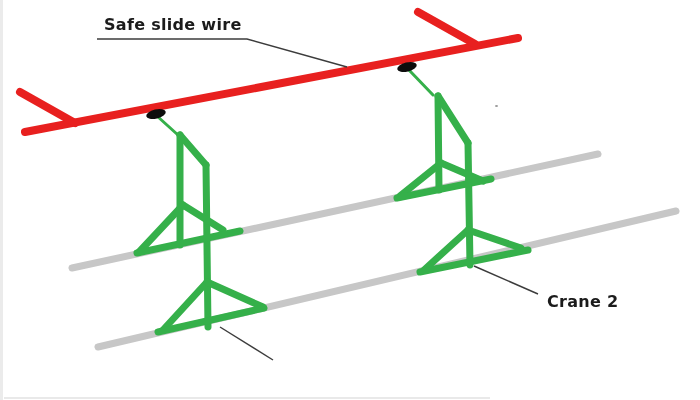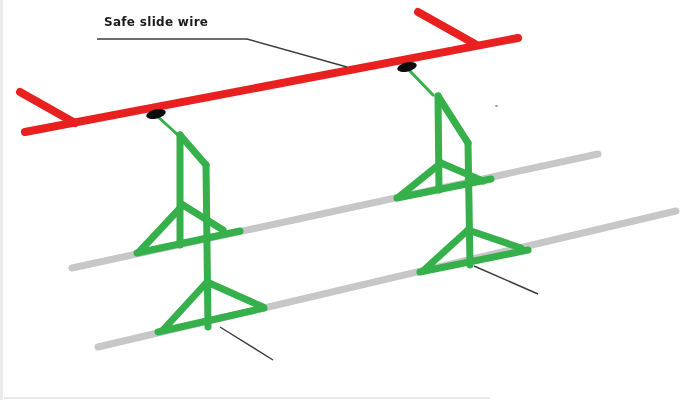--- a/index.html
+++ b/index.html
@@ -11,21 +11,21 @@
   }
   .stage { position: relative; width: 700px; height: 400px; background: #ffffff; }
   .stage svg { position: absolute; left: 0; top: 0; }
   .lbl {
     position: absolute;
     color: #1b1b1b;
     font-weight: bold;
     white-space: nowrap;
     letter-spacing: 0.3px;
   }
-  .lbl-wire { left: 104px; top: 15px; font-size: 12px; }
+  .lbl-wire { left: 104px; top: 15px; font-size: 16px; }
   .lbl-c1   { left: 283px; top: 359px; font-size: 16px; }
   .lbl-c2   { left: 547px; top: 292px; font-size: 16px; }
   .edge-left   { position: absolute; left: 0; top: 0; width: 3px; height: 400px; background: #ebebeb; }
   .edge-bottom { position: absolute; left: 4px; top: 397px; width: 486px; height: 2px; background: #e9e9e9; }
   .stray-dot   { position: absolute; left: 495px; top: 105px; width: 3px; height: 2px; background: #9a9a9a; border-radius: 50%; }
 </style>
 </head>
 <body>
 
 <div class="stage">
@@ -75,17 +75,18 @@
     </g>
 
     <g stroke-width="1.4" fill="none" stroke="#3c3c3c">
       <polyline points="97,39 247,39 347,67"></polyline>
       <line x1="220" y1="327" x2="273" y2="360"></line>
       <line x1="474" y1="266" x2="538" y2="294"></line>
     </g>
   </svg>
 
   <div class="lbl lbl-wire">Safe slide wire</div>
+  <div class="lbl lbl-c2">Crane 2</div>
 
   <div class="stray-dot"></div>
   <div class="edge-left"></div>
   <div class="edge-bottom"></div>
 </div>
 
 </body></html>

